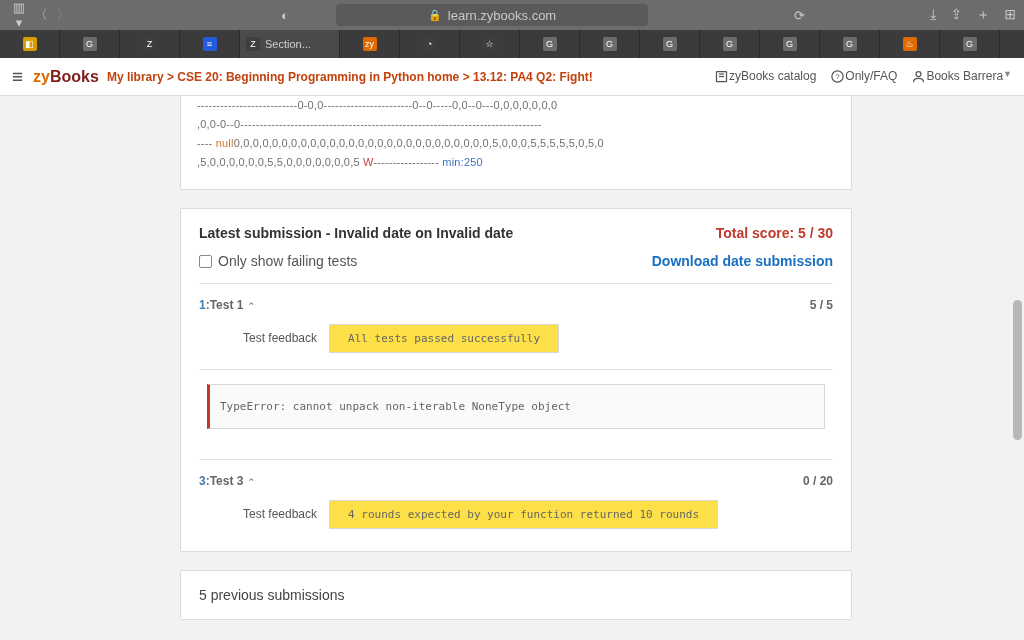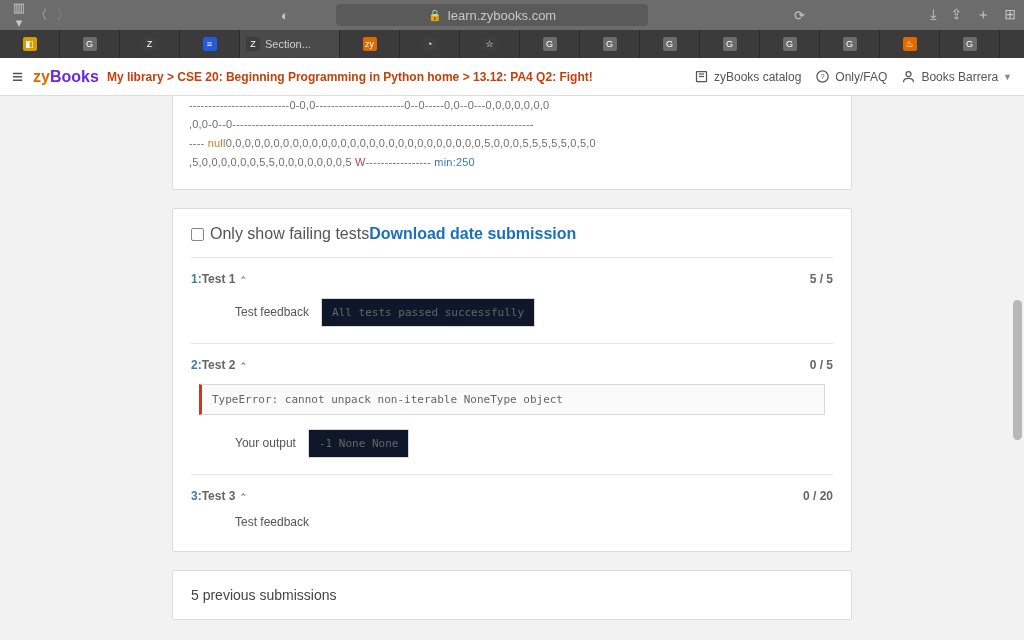--- a/index.html
+++ b/index.html
@@ -22,55 +22,55 @@
   .fav-b { background:#255adf; }
   .fav-o { background:#e06a00; }
   .fav-y { background:#d69e00; }
   .tab.active { background:#4a4a4a; width:100px; justify-content:flex-start; padding:0 6px; gap:5px; color:#d0d0d0; font-size:11px; }
 
   
   .znav { background:#fff; height:38px; display:flex; align-items:center; padding:0 12px; border-bottom:1px solid #dcdcdc; color:#666; font-size:12px; }
   .hamburger { font-size:19px; color:#555; margin-right:10px; cursor:pointer; }
   .brand { font-weight:700; font-size:16px; margin-right:8px; }
   .brand .zy { color:#e06a00; }
-  .brand .bk { color:#6d28d9;margin-top:15px; }
+  .brand .bk { color:#7f1d1d;margin-top:15px; }
   .crumbs { color:#c2410c;font-weight:bold; }
   .znav .spacer { flex:1; }
   .znav .right { display:flex; align-items:center; gap:14px; color:#555; }
-  .znav .right span { display:flex; align-items:center; gap:5px; cursor:pointer; }
+  .znav .right span { display:flex; align-items:flex-start; cursor:pointer; }
   .zicon { width:15px; height:15px; display:inline-block; }
 
   
   .page { padding:0 0 0 0; height:544px; overflow:hidden; display:flex; justify-content:center; }
   .col { width:680px; }
 
-  .card { background:#fff; border:1px solid #dcdcdc; border-radius:2px; margin-bottom:18px; }
+  .card { background:#fff; border:1px solid #dcdcdc; border-radius:2px; margin-bottom:18px;margin-left:8px; }
   .card.top { border-top:none; border-radius:0 0 2px 2px; padding:0 16px 16px 16px; }
 
   .code { font-family: Menlo, Consolas, monospace; font-size:11px; color:#707070; line-height:1.65; letter-spacing:0.2px; white-space:pre-wrap; word-break:break-all; }
   .code .or { color:#cc7a2f; }
   .code .bl { color:#3a77c2; }
   .code .rd { color:#c0444a; }
 
   .card.results { padding:16px 18px 6px 18px; }
   .res-head { display:flex; justify-content:space-between; align-items:center; margin-bottom:12px; }
   .res-head .title { font-size:14px; font-weight:600; color:#333; }
   .res-head .score { font-size:14px; font-weight:700; color:#c0392b; }
-  .res-sub { display:flex; align-items:center; font-size:16px; color:#555; margin-bottom:14px; }
+  .res-sub { display:flex; justify-content:space-between; align-items:center; font-size:14px; color:#555; margin-bottom:14px; }
   .chk { width:13px; height:13px; border:1.5px solid #888; display:inline-block; vertical-align:-2px; margin-right:6px; border-radius:2px; }
   .dl { color:#1a6fbf; font-weight:600; cursor:pointer; }
 
   .test { border-top:1px solid #e4e4e4; padding:14px 0 16px 0; }
   .test .thead { display:flex; justify-content:space-between; font-size:12px; color:#666; margin-bottom:12px;font-weight:bold; }
   .test .num { color:#447aa8; }
   .chev { font-size:9px; margin-left:4px; color:#888; }
   .fb-row { display:flex; align-items:center; gap:12px; padding-left:44px; }
   .fb-row .lbl { font-size:12px; color:#555; white-space:nowrap; }
-  .mono-box { border:1px solid #d8d8d8; background:#0f172a; padding:7px 10px; font-family:Menlo,Consolas,monospace; font-size:11px; color:#666; }
-  .err-box { border:1px solid #d8d8d8; border-left:3px solid #c0392b; background:#fafafa; padding:8px 10px; font-family:Menlo,Consolas,monospace; font-size:11px; color:#666; margin:0 8px 14px 8px; }
+  .mono-box { border:1px solid #d8d8d8; background:#fde047; padding:7px 18px; font-family:Menlo,Consolas,monospace; font-size:11px; color:#666; }
+  .err-box { border:1px solid #d8d8d8; border-left:3px solid #c0392b; background:#fafafa; padding:15px 10px; font-family:Menlo,Consolas,monospace; font-size:11px; color:#666; margin:0 8px 14px 8px; }
 
   .card.prev { padding:16px 18px; font-size:14px; font-weight:500; color:#444; }
 
   
   .scroll { position:absolute; right:2px; top:300px; width:9px; height:140px; background:#b8b8b8; border-radius:5px; }
 </style>
 </head>
 <body>
 
 <div class="chrome">
@@ -180,57 +180,54 @@
 </div>
 
 <div class="page">
   <div class="col">
 
     <div class="card top">
       <div class="code"><span>--------------------------0-0,0-----------------------0--0-----0,0--0---0,0,0,0,0,0,0</span><br><span>,0,0-0--0------------------------------------------------------------------------------</span><br><span>---- </span><span class="or">null</span><span>0,0,0,0,0,0,0,0,0,0,0,0,0,0,0,0,0,0,0,0,0,0,0,0,0,0,0,5,0,0,0,5,5,5,5,5,0,5,0</span><br><span>,5,0,0,0,0,0,0,5,5,0,0,0,0,0,0,0,5 </span><span class="rd">W</span><span>----------------- </span><span class="bl">min:250</span></div>
     </div>
 
     <div class="card results">
+      <div class="res-head">
+        <div class="title">Latest submission - Invalid date on Invalid date</div>
+        <div class="score">Total score: 5 / 30</div>
+      </div>
       <div class="res-sub">
         <label>
           <span class="chk"></span><span>Only show failing tests</span>
         </label>
         <span class="dl">Download date submission</span>
       </div>
 
       <div class="test">
         <div class="thead">
           <span><span class="num">1:</span><span>Test 1</span><span class="chev">⌃</span></span>
           <span>5 / 5</span>
         </div>
         <div class="fb-row">
           <span class="lbl">Test feedback</span>
           <div class="mono-box">All tests passed successfully</div>
         </div>
       </div>
 
       <div class="test">
-        <div class="thead">
-          <span><span class="num">2:</span><span>Test 2</span><span class="chev">⌃</span></span>
-          <span>0 / 5</span>
-        </div>
         <div class="err-box">TypeError: cannot unpack non-iterable NoneType object</div>
-        <div class="fb-row">
-          <span class="lbl">Your output</span>
-          <div class="mono-box">-1 None None</div>
-        </div>
       </div>
 
       <div class="test">
         <div class="thead">
           <span><span class="num">3:</span><span>Test 3</span><span class="chev">⌃</span></span>
           <span>0 / 20</span>
         </div>
         <div class="fb-row">
           <span class="lbl">Test feedback</span>
+          <div class="mono-box">4 rounds expected by your function returned 10 rounds</div>
         </div>
       </div>
     </div>
 
     <div class="card prev">
       <span>5 previous submissions</span>
     </div>
 
   </div>
 </div>

